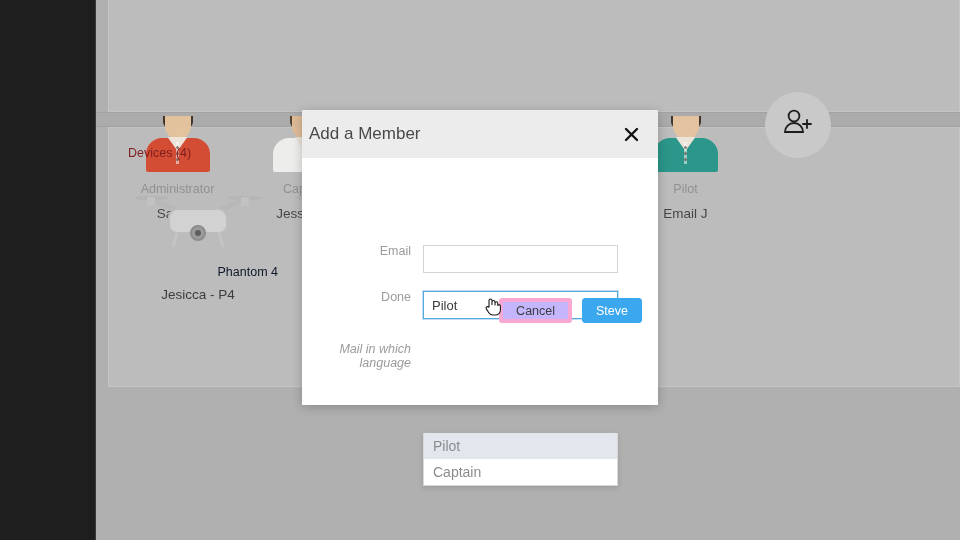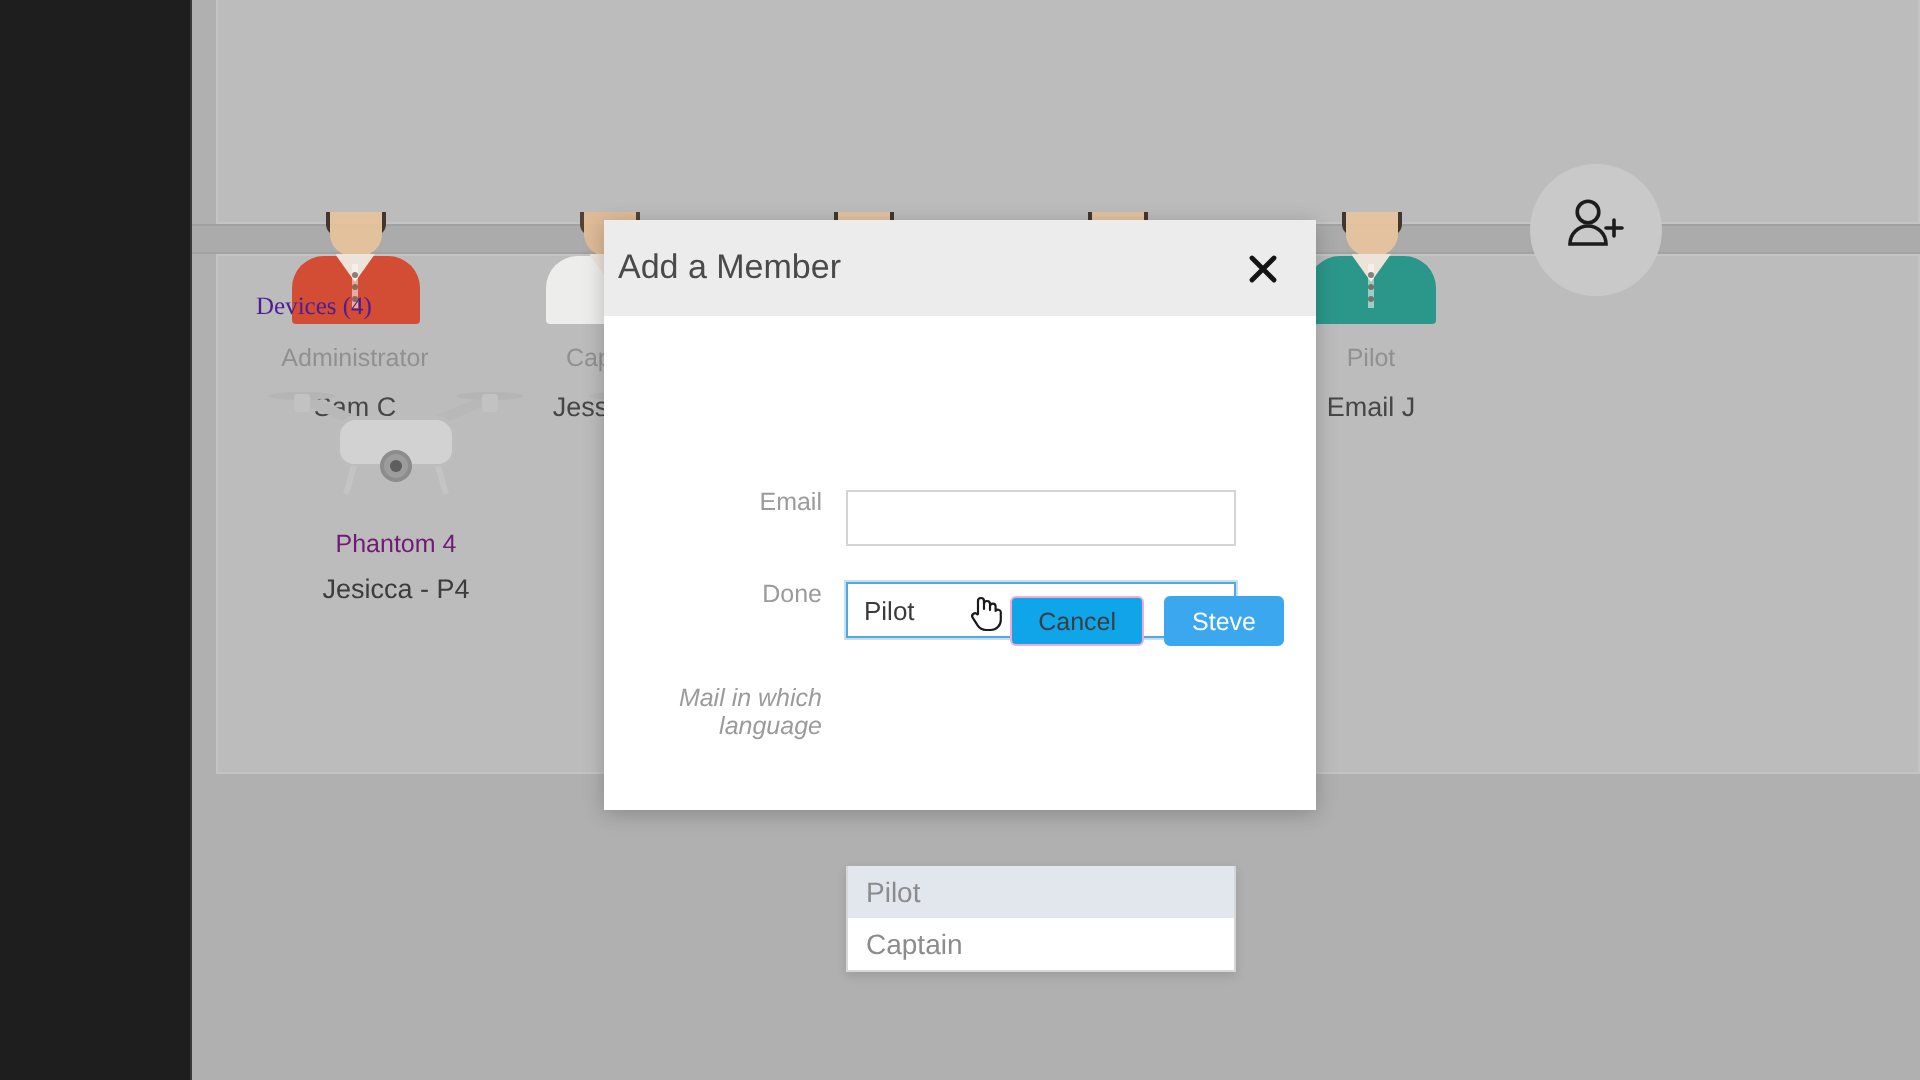--- a/index.html
+++ b/index.html
@@ -31,21 +31,21 @@
     position: absolute;
     left: 12px; right: 0;
     background: #bcbcbc;
     border: 1px solid #c4c4c4;
   }
   .panel-members { top: -118px; height: 230px; }
   .panel-devices { top: 127px; height: 260px; }
 
   .member-row {
     position: absolute;
-    left: 0; top: 106px;
+    left: 0; top: 116px;
     width: 100%;
     display: flex;
     padding-left: 18px;
     align-items: flex-start;
   }
   .member {
     width: 127px;
     text-align: center;
     opacity: .92;
   }
@@ -110,31 +110,30 @@
     align-items: center; justify-content: center;
     margin-left: 16px;
     margin-top: -24px;
     cursor: pointer;
   }
 
   .devices-title {
     position: absolute;
     left: 32px; top: 146px;
     font-size: 12.5px;
-    color: #4c1d95;
-    font-family: Liberation Serif, serif;
+    color: #7f1d1d;
   }
   .device-row {
     position: absolute;
     left: 22px; top: 175px;
     display: flex;
   }
   .device { width: 160px; text-align: center; }
   .drone { width: 130px; height: 76px; margin: 0 auto 14px auto; }
-  .d-model { font-size: 12.5px; color: #701a75; margin-bottom: 8px; }
+  .d-model { font-size: 12.5px; color: #0f172a; margin-bottom: 8px; text-align: right; }
   .d-name { font-size: 13.5px; color: #3c3c3c; }
 
   .hdivider {
     position: absolute;
     left: 0; right: 0; top: 112px;
     height: 15px;
     background: #ababab;
     border-top: 1px solid #a2a2a2;
     border-bottom: 1px solid #a2a2a2;
   }
@@ -234,21 +233,21 @@
   }
   .btn {
     height: 25px;
     padding: 0 13px;
     font-size: 12.5px;
     border-radius: 3px;
     cursor: pointer;
     font-family: "Liberation Sans", sans-serif;
     display: flex; align-items: center;
   }
-  .btn-cancel { background:#0ea5e9; border:1px solid #f9a8d4; color:#3d3d3d; }
+  .btn-cancel { background:#c4b5fd; border:4px solid #f9a8d4; color:#3d3d3d; }
   .btn-done   { background:#3ba7ef; border:1px solid #3ba7ef; color:#fff; }
 
   .cursor { position: absolute; left: 484px; top: 295px; z-index: 30; }
 </style>
 </head>
 <body>
 
 <div id="app">
 
   <div class="sidebar" id="sidebar"></div>

